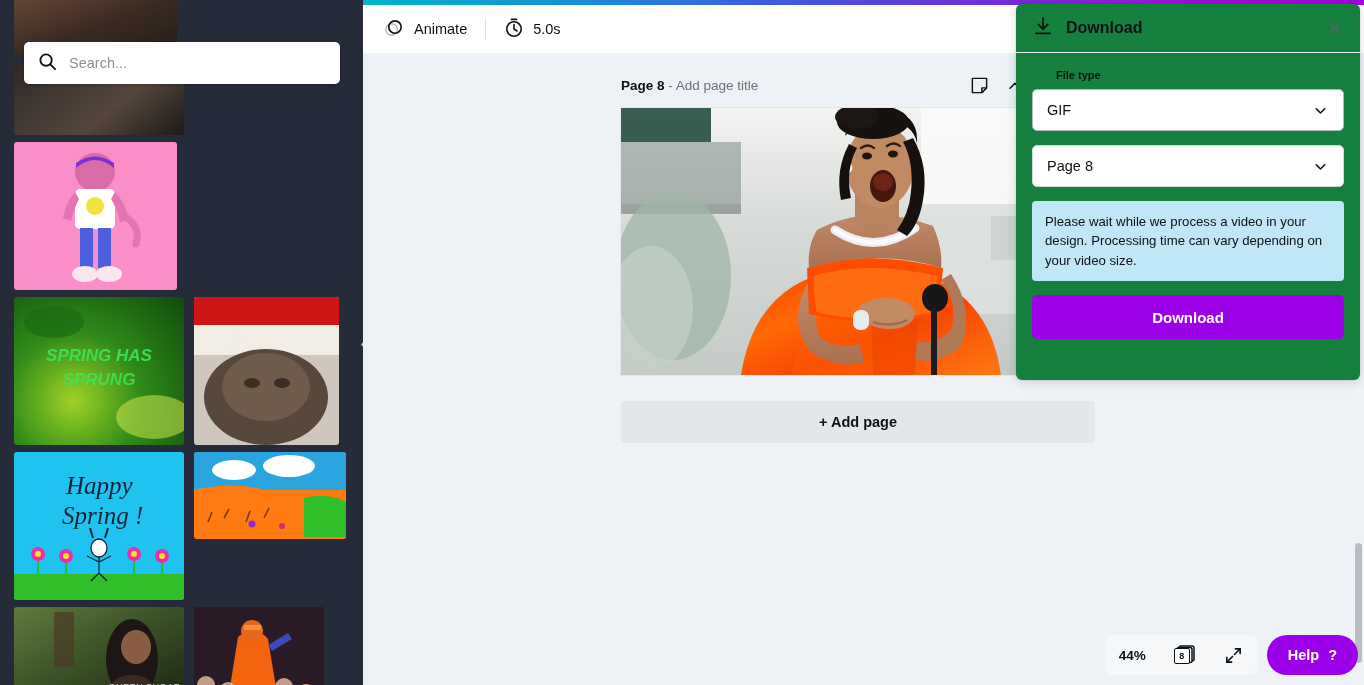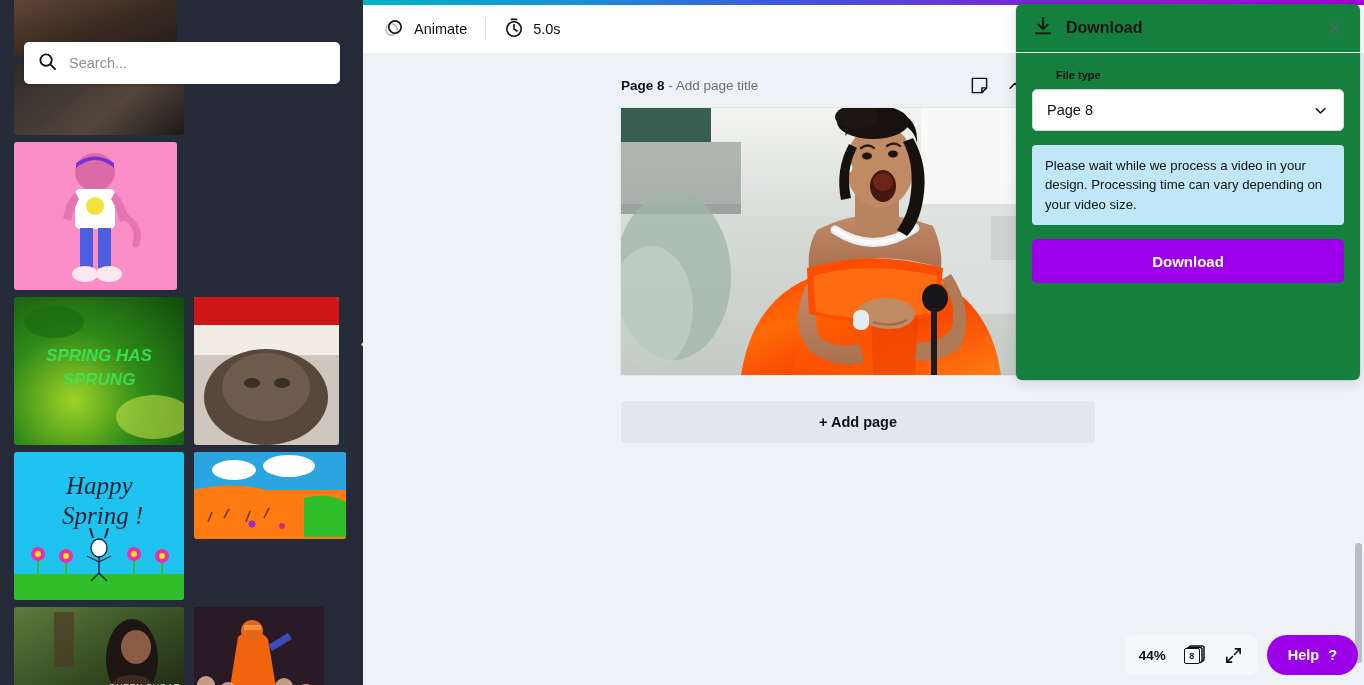--- a/index.html
+++ b/index.html
@@ -98,21 +98,21 @@
     align-items:center; justify-content:center;
     font-size:14.5px; font-weight:700; color:#0d1216; cursor:pointer;text-align:center;
   }
 
   
   #bottom-bar{
     position:absolute; right:6px; bottom:10px; display:flex; align-items:center; gap:10px; z-index:12;
   }
   #zoom-group{
     background:#f6f7f9; border-radius:7px; height:40px;
-    display:flex; align-items:center; padding:0 14px; gap:18px;
+    display:flex; align-items:center; padding:0 14px; gap:28px;
   }
   #zoom-pct{ font-size:13.5px; color:#0d1216; font-weight:600; }
   .bb-icon{ cursor:pointer; display:flex; align-items:center; }
   #page-count-badge{
     position:relative; width:22px; height:21px;
   }
   #page-count-num{
     position:absolute; left:0; top:3px; width:16px; height:16px;
     border:1.6px solid #0d1216; border-radius:2px;
     display:flex; align-items:center; justify-content:center;
@@ -502,20 +502,28 @@
     <span id="panel-title">Download</span>
     <span id="panel-close">
       <svg width="19" height="19" viewBox="0 0 20 20" fill="none">
         <path d="M4.5 4.5 L15.5 15.5 M15.5 4.5 L4.5 15.5" stroke="#5c6066" stroke-width="1.6" stroke-linecap="round"></path>
       </svg>
     </span>
   </div>
 
   <div id="panel-body">
     <div class="field-label">File type</div>
+    <div class="select-box">
+      <span>GIF</span>
+      <span class="chev">
+        <svg width="17" height="17" viewBox="0 0 20 20" fill="none">
+          <path d="M5 8 L10 13 L15 8" stroke="#0d1216" stroke-width="1.8" stroke-linecap="round" stroke-linejoin="round"></path>
+        </svg>
+      </span>
+    </div>
 
     <div class="select-box light">
       <span>Page 8</span>
       <span class="chev">
         <svg width="17" height="17" viewBox="0 0 20 20" fill="none">
           <path d="M5 8 L10 13 L15 8" stroke="#0d1216" stroke-width="1.8" stroke-linecap="round" stroke-linejoin="round"></path>
         </svg>
       </span>
     </div>
 

